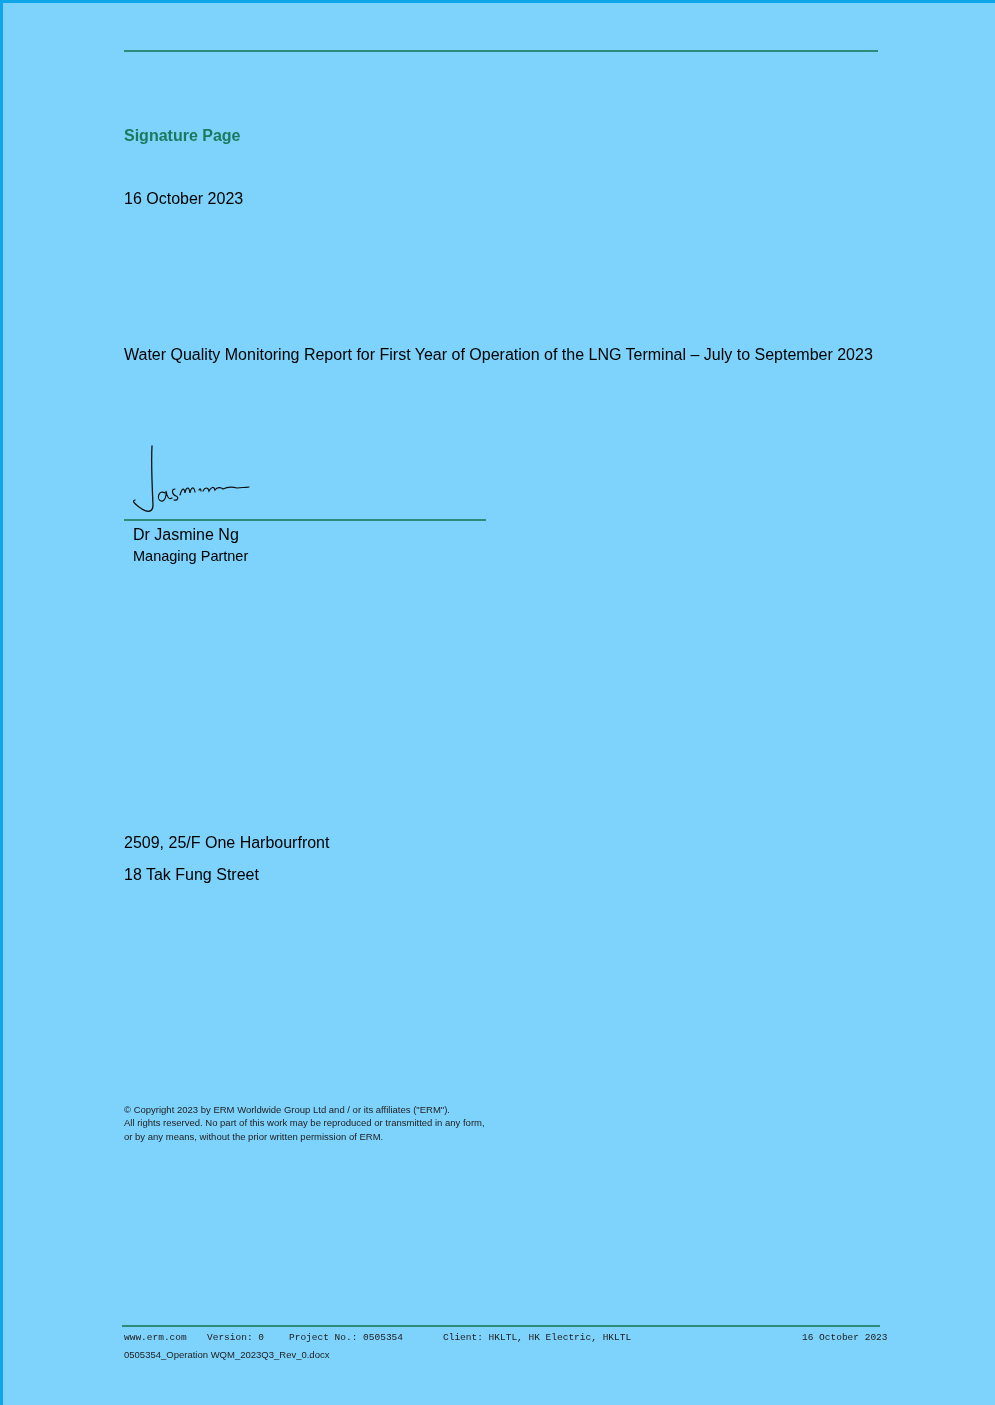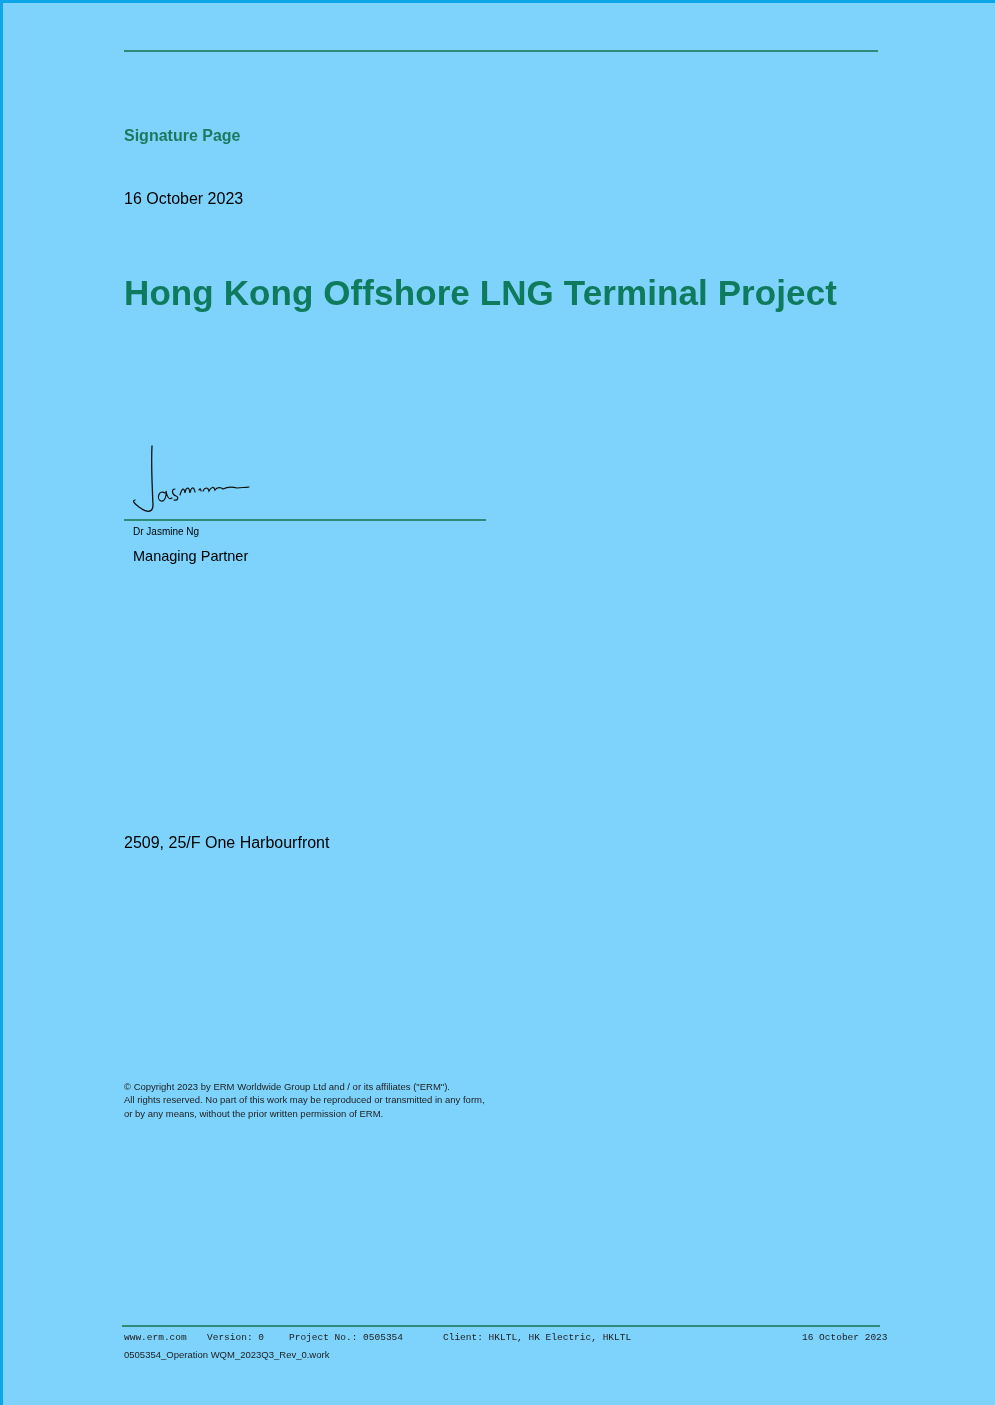--- a/index.html
+++ b/index.html
@@ -6,25 +6,25 @@
     body { width: 995px; height: 1405px; position: relative; overflow: hidden; font-family: "Liberation Sans", sans-serif; color: #000; }
     .page { position: absolute; left: 0; top: 0; width: 993px; height: 1403px; border: 3px solid #0ea5e9; background: #7dd3fc; }
     .abs { position: absolute; }
     .rule-top { left: 121px; top: 47px; width: 754px; height: 2px; background: #2e8b7a; }
     .section-label { left: 121px; top: 124px; font-size: 16px; font-weight: bold; color: #1a7a5e; white-space: nowrap; }
     .date { left: 121px; top: 187px; font-size: 16px; white-space: nowrap; }
     .title { left: 121px; top: 270px; font-size: 35px; font-weight: bold; color: #0f7a5c; white-space: nowrap; letter-spacing: 0.1px; }
     .subtitle { left: 121px; top: 338px; width: 760px; font-size: 16px; line-height: 27px; }
     .signature { left: 122px; top: 440px; width: 130px; height: 75px; }
     .sig-rule { left: 121px; top: 516px; width: 362px; height: 2px; background: #2e8b7a; }
-    .signer-name { left: 130px; top: 523px; font-size: 10px; white-space: nowrap; }
+    .signer-name { left: 130px; top: 523px; font-size: 16px; white-space: nowrap; }
     .signer-role { left: 130px; top: 545px; font-size: 14.5px; white-space: nowrap; }
     .address { left: 121px; top: 829px; font-size: 16px; }
     .address div { height: 31.7px; line-height: 22px; white-space: nowrap; }
-    .copyright { left: 121px; top: 1077px; font-size: 9.5px; line-height: 13.3px; color: #222; }
+    .copyright { left: 121px; top: 1100px; font-size: 9.5px; line-height: 13.3px; color: #222; }
     .copyright div { white-space: nowrap; }
     .rule-bottom { left: 119px; top: 1322px; width: 758px; height: 2px; background: #2e8b7a; }
     .footer { top: 1329px; font-size: 9.5px; color: #222; white-space: nowrap; font-family: Liberation Mono, monospace; }
     .f-site { left: 121px; }
     .f-version { left: 204px; }
     .f-project { left: 286px; }
     .f-client { left: 440px; }
     .f-date { left: 799px; }
     .f-file { left: 121px; top: 1346px; font-size: 9.5px; color: #222; white-space: nowrap; }
   </style>
@@ -32,50 +32,51 @@
 <body>
 
 <div class="page">
 
   <div class="abs rule-top"></div>
 
   <div class="abs section-label">Signature Page</div>
 
   <div class="abs date">16 October 2023</div>
 
-  <div class="abs title">Hong Kong Offshore LNG Terminal Project</div>
 
+  <div class="abs subtitle">Water Quality Monitoring Report for First Year of Operation of the LNG Terminal – July to September 2023</div>
 
   <div class="abs signature">
     <svg width="130" height="75" viewBox="0 0 130 75">
       <path d="M27 3 C26 20 27 40 28 62 C28 70 22 70 14 64 C9 60 7 58 10 57" fill="none" stroke="#111" stroke-width="1.3" stroke-linecap="round"></path>
       <path d="M40 50 C34 46 31 56 36 58 C40 59 42 52 41 48 C42 54 44 57 47 55" fill="none" stroke="#111" stroke-width="1.2" stroke-linecap="round"></path>
       <path d="M50 46 C46 46 47 52 51 53 C54 54 53 58 49 57" fill="none" stroke="#111" stroke-width="1.2" stroke-linecap="round"></path>
       <path d="M55 52 C57 45 59 44 60 50 C61 44 64 43 65 50 C66 44 69 43 70 49" fill="none" stroke="#111" stroke-width="1.2" stroke-linecap="round"></path>
       <path d="M74 47 C75 45 76 46 76 48 M78 48 C80 44 83 44 84 48 C86 44 89 43 90 47 C92 44 96 44 98 46 C102 44 108 44 112 45 C116 44 120 45 124 44" fill="none" stroke="#111" stroke-width="1.2" stroke-linecap="round"></path>
     </svg>
   </div>
 
   <div class="abs sig-rule"></div>
 
   <div class="abs signer-name">Dr Jasmine Ng</div>
   <div class="abs signer-role">Managing Partner</div>
 
   <div class="abs address">
     <div>2509, 25/F One Harbourfront</div>
+    <div>18 Tak Fung Street</div>
   </div>
 
   <div class="abs copyright">
     <div>© Copyright 2023 by ERM Worldwide Group Ltd and / or its affiliates ("ERM").</div>
     <div>All rights reserved. No part of this work may be reproduced or transmitted in any form,</div>
     <div>or by any means, without the prior written permission of ERM.</div>
   </div>
 
   <div class="abs rule-bottom"></div>
 
   <div class="abs footer f-site">www.erm.com</div>
   <div class="abs footer f-version">Version: 0</div>
   <div class="abs footer f-project">Project No.: 0505354</div>
   <div class="abs footer f-client">Client: HKLTL, HK Electric, HKLTL</div>
   <div class="abs footer f-date">16 October 2023</div>
-  <div class="abs f-file">0505354_Operation WQM_2023Q3_Rev_0.work</div>
+  <div class="abs f-file">0505354_Operation WQM_2023Q3_Rev_0.docx</div>
 
 </div>
 
 </body></html>

